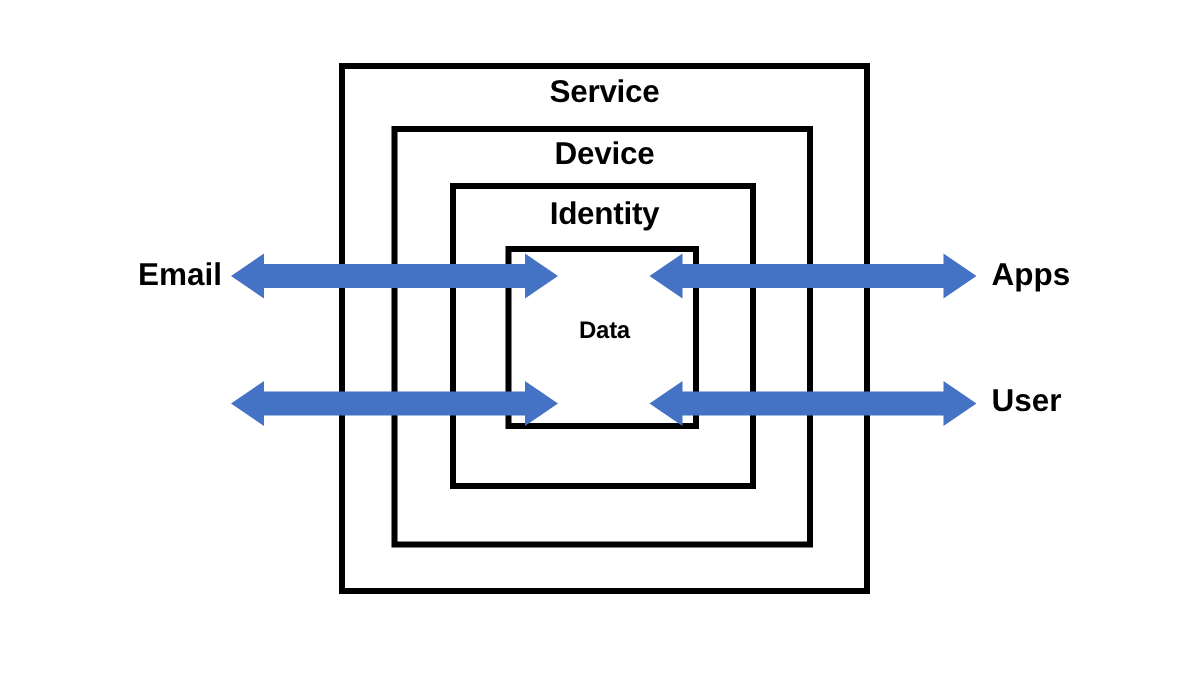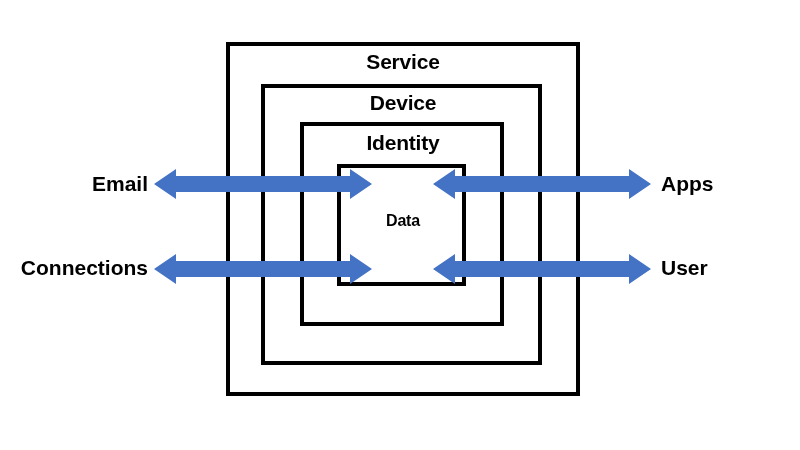--- a/index.html
+++ b/index.html
@@ -88,17 +88,16 @@
 
   <svg class="arrow-svg" id="arrow-user" width="218" height="32" viewBox="0 0 218 32">
     <polygon points="0,16 22,1 22,8 196,8 196,1 218,16 196,31 196,24 22,24 22,31" fill="#4472C4"></polygon>
   </svg>
 
   <svg class="arrow-svg" id="arrow-apps" width="218" height="32" viewBox="0 0 218 32">
     <polygon points="0,16 22,1 22,8 196,8 196,1 218,16 196,31 196,24 22,24 22,31" fill="#4472C4"></polygon>
   </svg>
 
   <div class="side-label right-aligned" id="label-email">Email</div>
-  <div class="side-label right-aligned" id="label-connections">Connections</div>
   <div class="side-label" id="label-user">Apps</div>
   <div class="side-label" id="label-apps">User</div>
 
 </div>
 
 </body></html>

